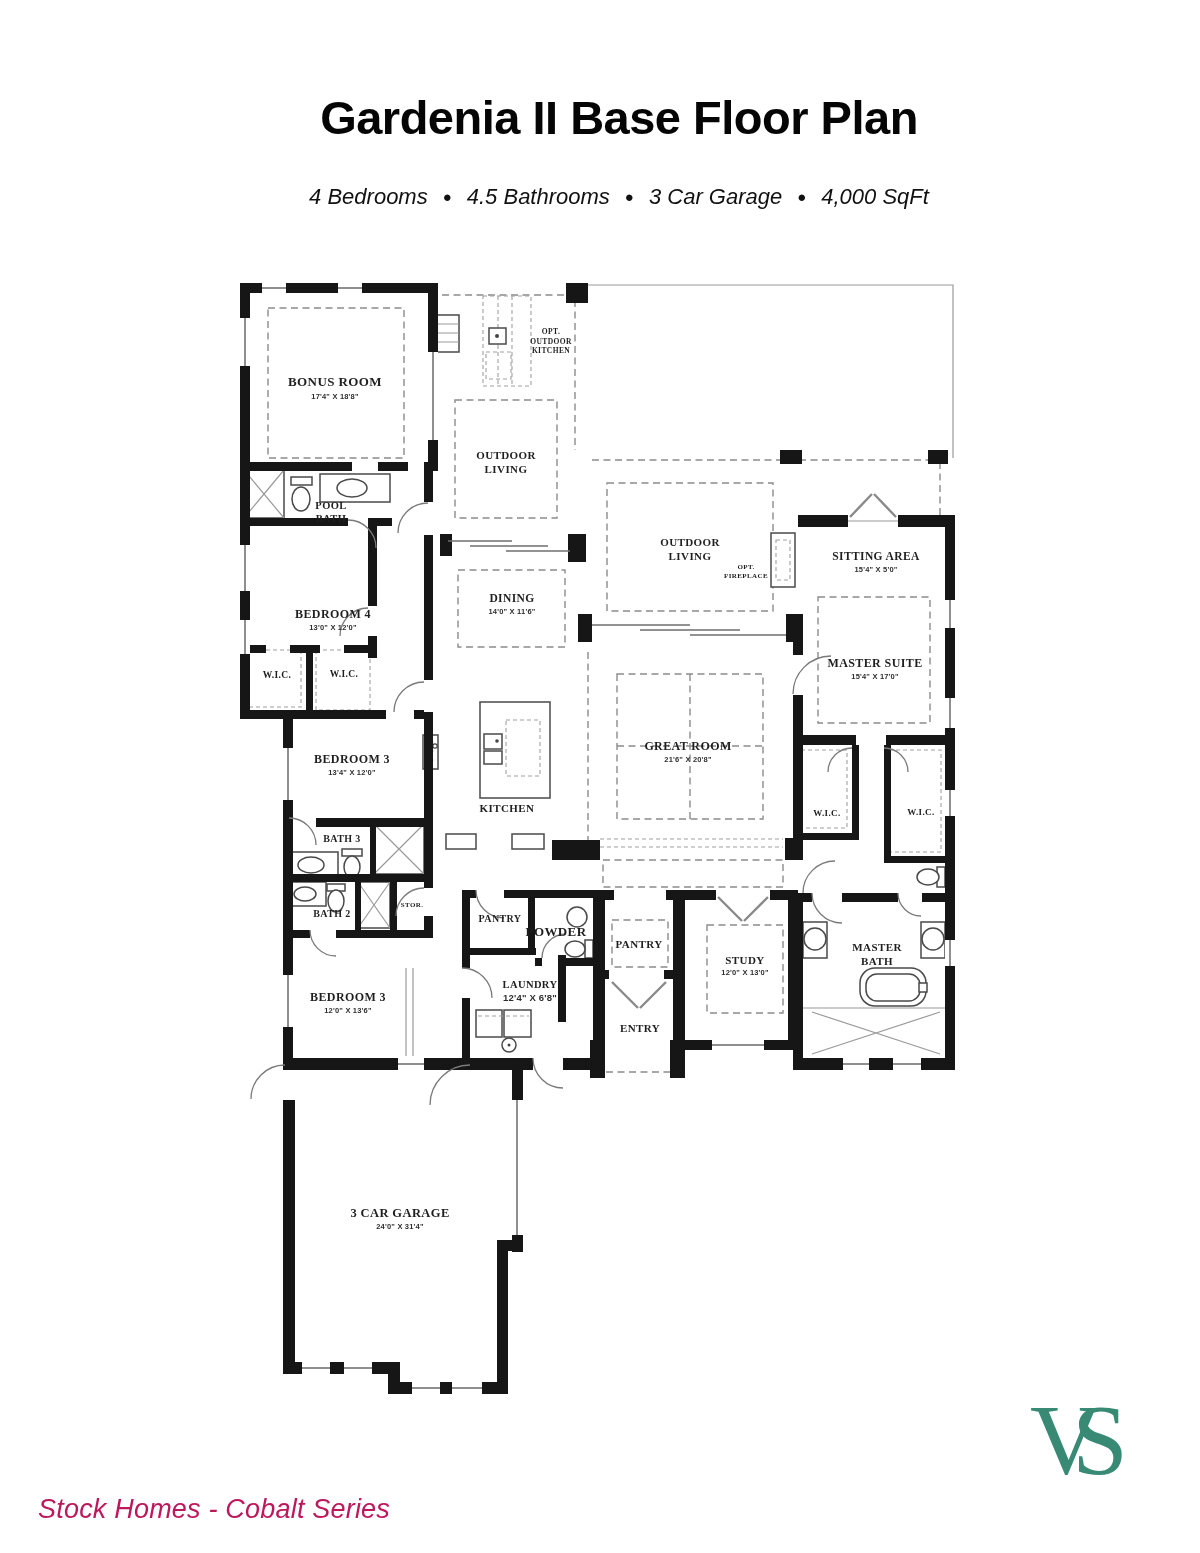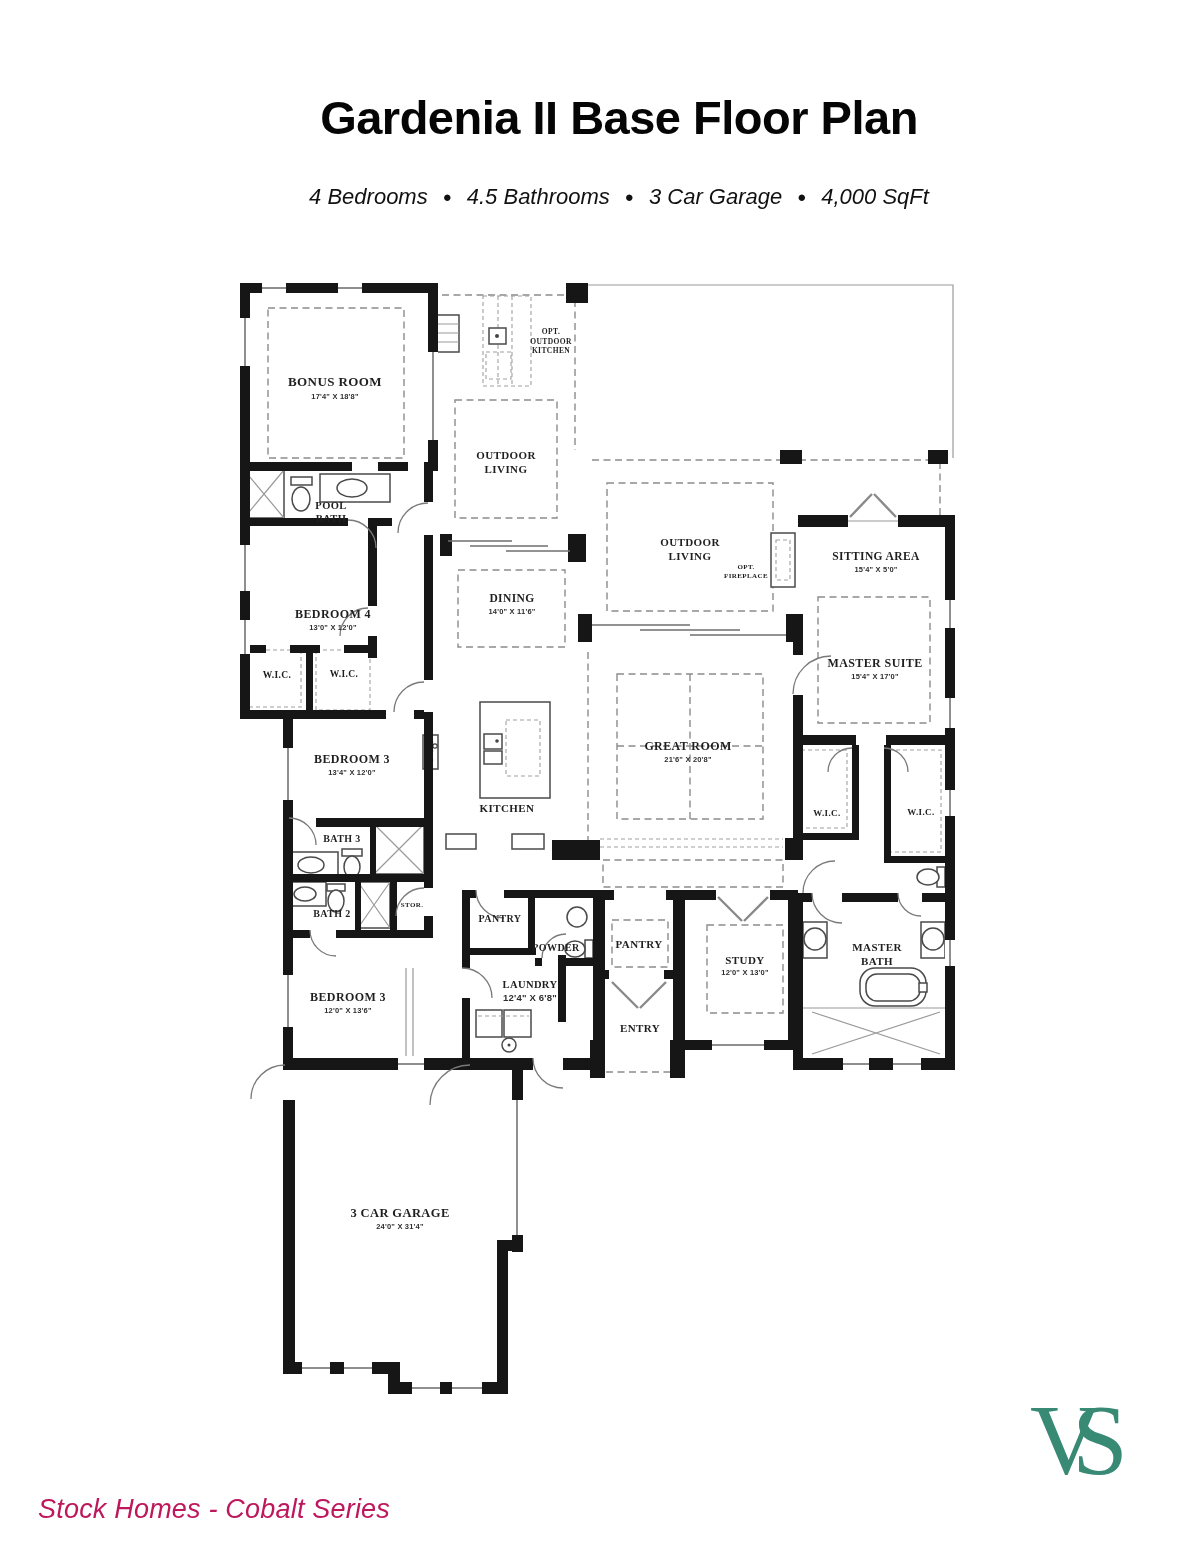--- a/index.html
+++ b/index.html
@@ -407,21 +407,21 @@
 <div class="room-label" style="left:512px;top:604px;font-size:11.5px;"><span class="nm">DINING</span><span class="dims">14'0" X 11'6"</span></div>
 <div class="room-label" style="left:352px;top:765px;font-size:12px;"><span class="nm">BEDROOM 3</span><span class="dims">13'4" X 12'0"</span></div>
 <div class="room-label" style="left:507px;top:808px;font-size:11px;"><span class="nm">KITCHEN</span></div>
 <div class="room-label" style="left:688px;top:752px;font-size:12px;"><span class="nm">GREAT ROOM</span><span class="dims">21'6" X 20'8"</span></div>
 <div class="room-label" style="left:827px;top:814px;font-size:9px;"><span class="nm">W.I.C.</span></div>
 <div class="room-label" style="left:921px;top:813px;font-size:9px;"><span class="nm">W.I.C.</span></div>
 <div class="room-label" style="left:342px;top:839px;font-size:10px;"><span class="nm">BATH 3</span></div>
 <div class="room-label" style="left:332px;top:914px;font-size:10px;"><span class="nm">BATH 2</span></div>
 <div class="room-label" style="left:412px;top:905px;font-size:7px;"><span class="nm">STOR.</span></div>
 <div class="room-label" style="left:500px;top:919px;font-size:10px;"><span class="nm">PANTRY</span></div>
-<div class="room-label" style="left:556px;top:932px;font-size:10px;margin-top:16px;"><span class="nm">POWDER</span></div>
+<div class="room-label" style="left:556px;top:932px;font-size:13px;"><span class="nm">POWDER</span></div>
 <div class="room-label" style="left:348px;top:1003px;font-size:12px;"><span class="nm">BEDROOM 3</span><span class="dims">12'0" X 13'6"</span></div>
 <div class="room-label" style="left:530px;top:991px;font-size:10.5px;"><span class="nm">LAUNDRY</span><span class="dims" style="font-size:9.5px;">12'4" X 6'8"</span></div>
 <div class="room-label" style="left:639px;top:944px;font-size:11px;"><span class="nm">PANTRY</span></div>
 <div class="room-label" style="left:640px;top:1028px;font-size:11px;"><span class="nm">ENTRY</span></div>
 <div class="room-label" style="left:745px;top:965px;font-size:11px;"><span class="nm">STUDY</span><span class="dims">12'0" X 13'0"</span></div>
 <div class="room-label" style="left:877px;top:954px;font-size:11px;"><span class="nm">MASTER
 BATH</span></div>
 <div class="room-label" style="left:400px;top:1218px;font-size:12.5px;"><span class="nm">3 CAR GARAGE</span><span class="dims">24'0" X 31'4"</span></div>
 
 <div class="footer-series">Stock Homes - Cobalt Series</div>

